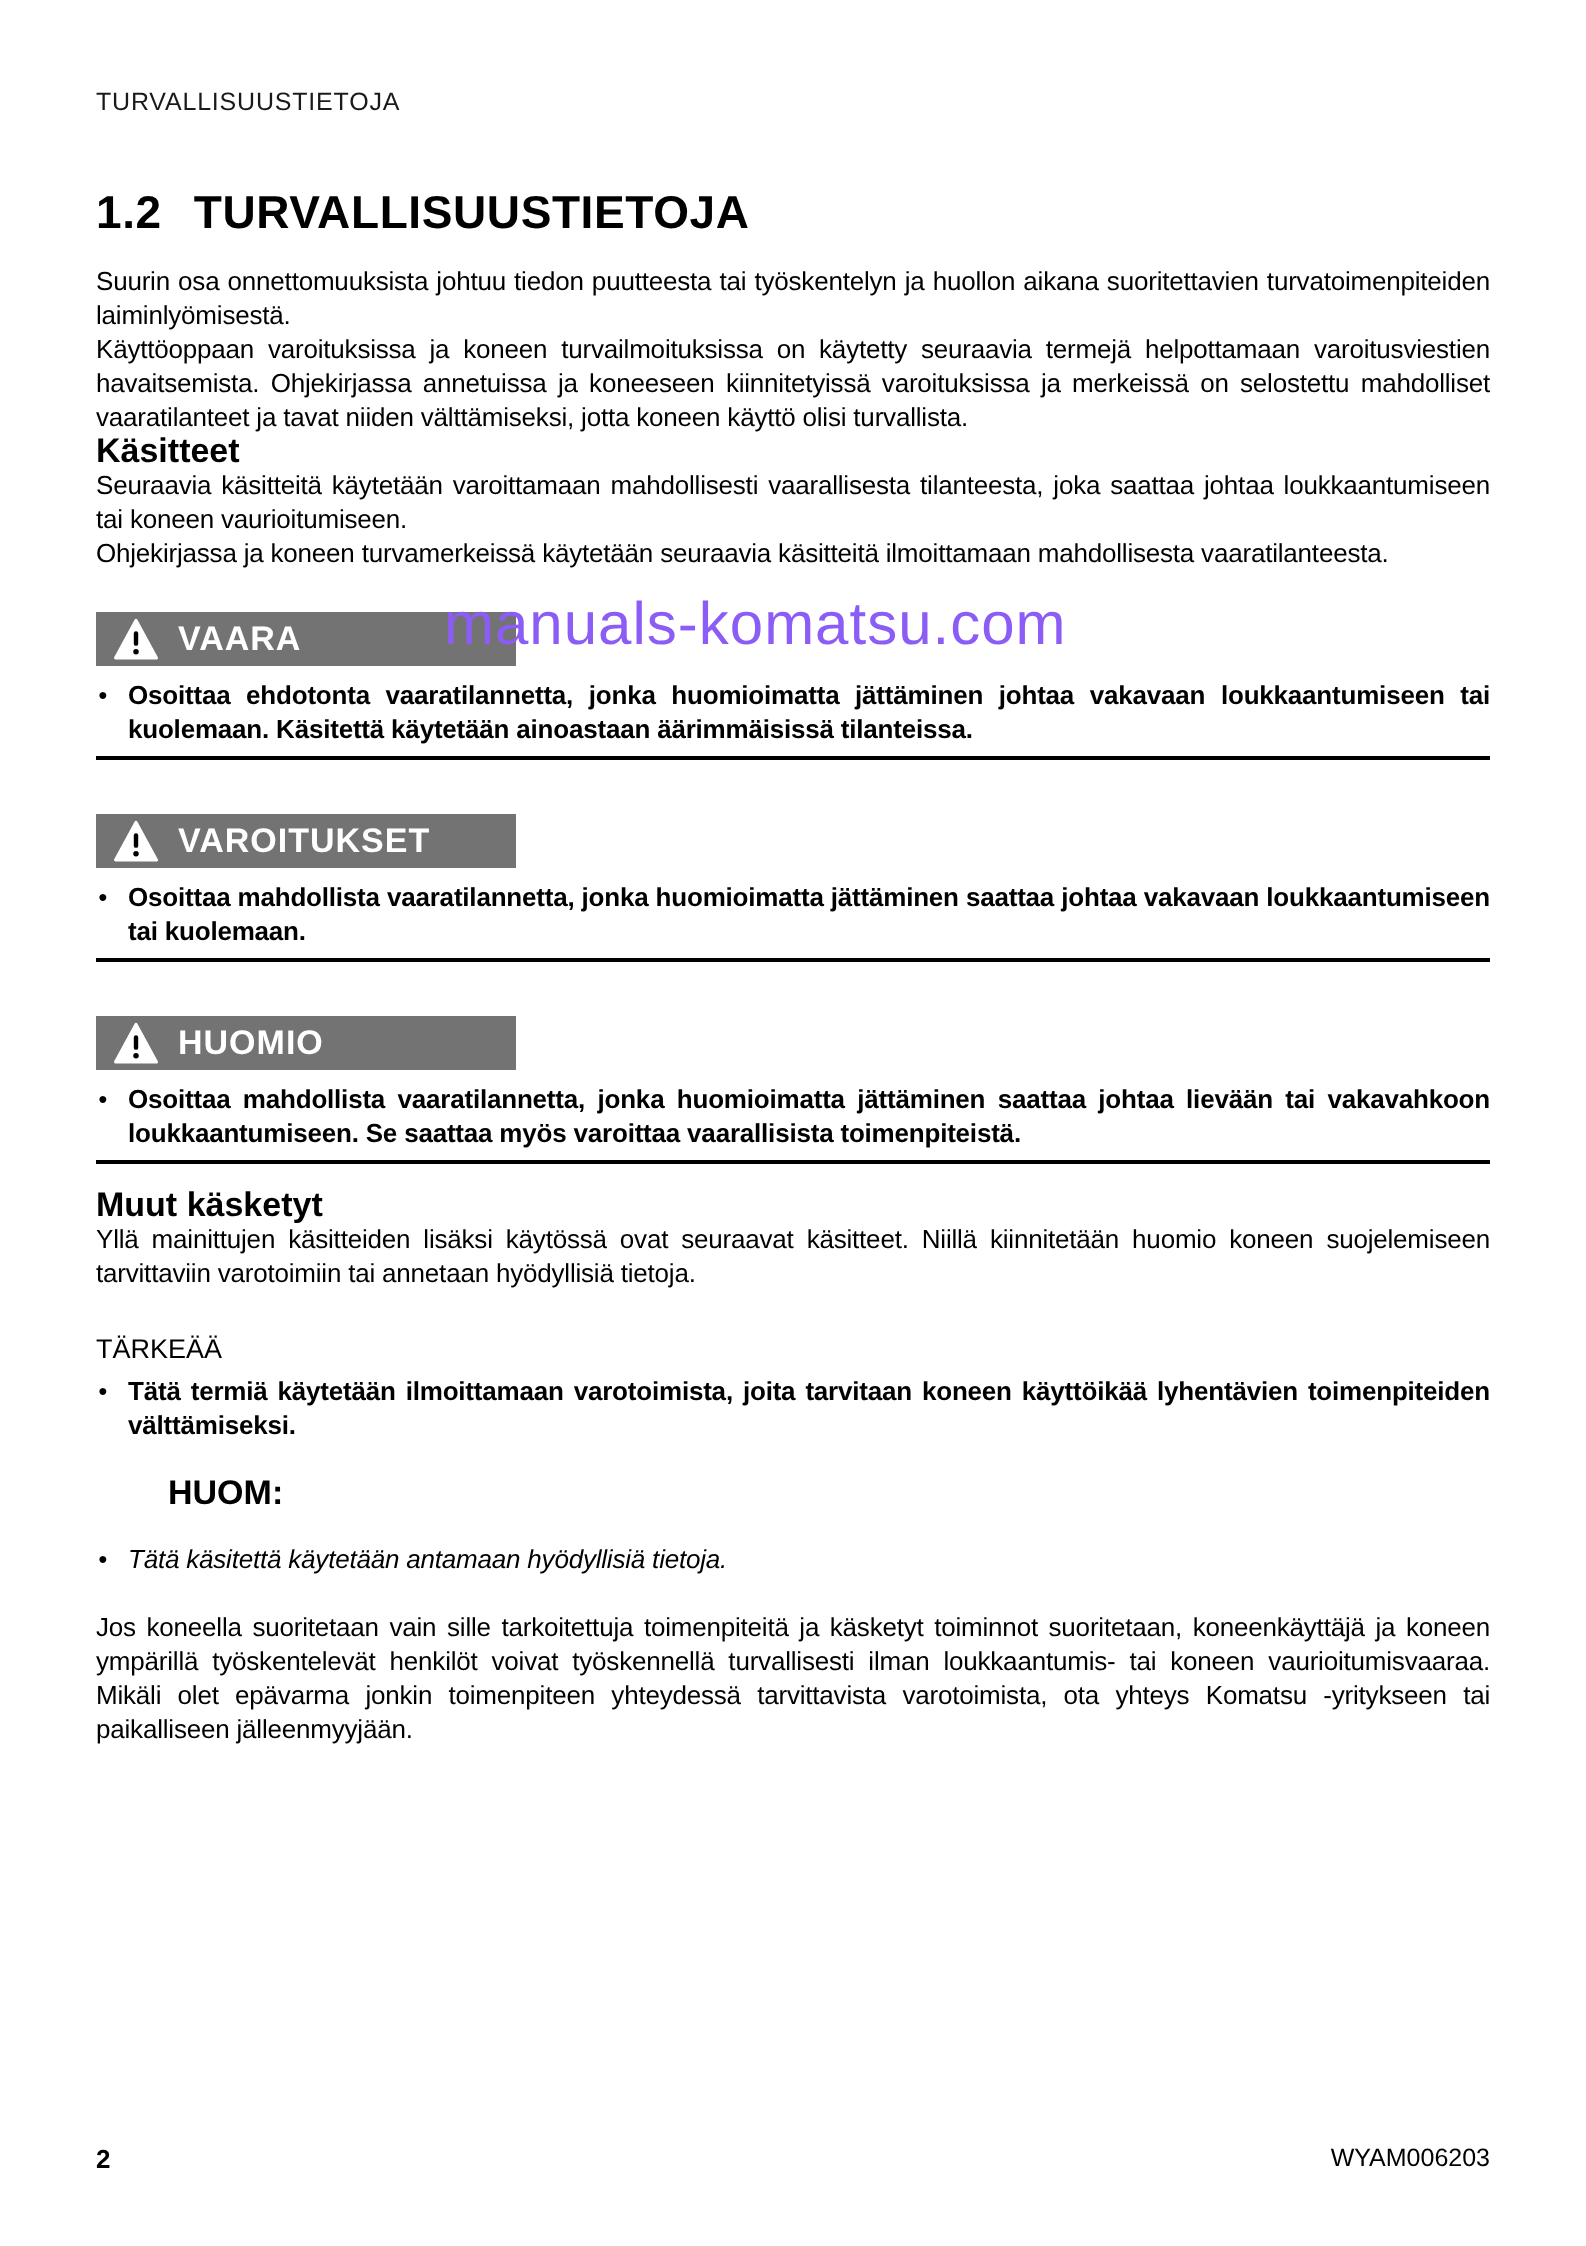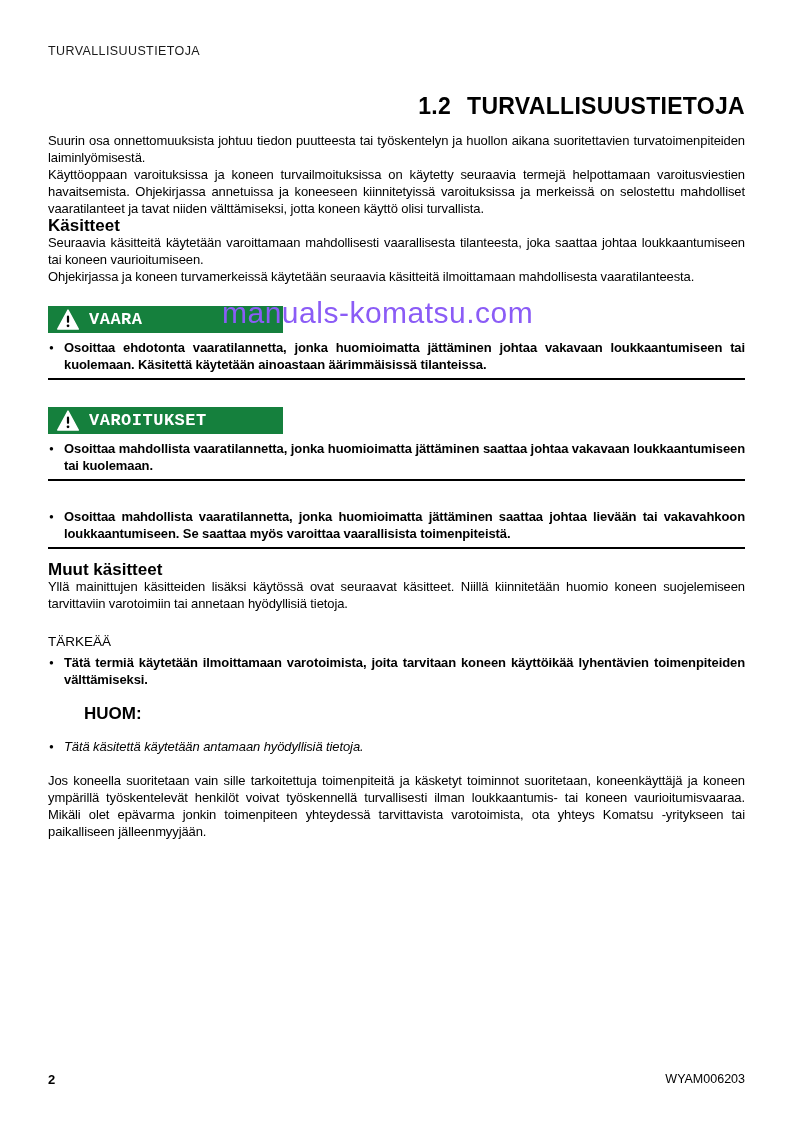--- a/index.html
+++ b/index.html
@@ -20,47 +20,45 @@
     font-size: 12.5px;
     letter-spacing: 0.4px;
     color: #1a1a1a;
   }
   h1.section-heading {
     margin: 35px 0 0 0;
     font-size: 23px;
     font-weight: bold;
     letter-spacing: 0.3px;
     line-height: 26px;
-    text-align: right;
   }
   h1.section-heading .h-num { margin-right: 16px; }
   .body-text {
     font-size: 13px;
     line-height: 17px;
     letter-spacing: -0.1px;
     text-align: justify;
   }
   .intro-block { margin-top: 13px; }
   p.para { margin: 0; }
   .sub-heading {
     font-size: 17px;
     font-weight: bold;
     line-height: 17px;
     margin: 0;
   }
   .warn-block { margin-top: 21px; }
   .warn-block + .warn-block { margin-top: 27px; }
   .warn-banner {
-    width: 235px; height: 27px;
-    background: #15803d;
+    width: 210px; height: 27px;
+    background: #737373;
     display: flex;
     align-items: center;
     padding-left: 9px;
     box-sizing: border-box;
-    font-family: Liberation Mono, monospace;
   }
   .warn-banner .warn-label {
     color: #ffffff;
     font-weight: bold;
     font-size: 17px;
     letter-spacing: 0.5px;
     margin-left: 10px;
     white-space: nowrap;
   }
   .warn-icon { display: inline-flex; flex: 0 0 auto; }
@@ -164,27 +162,37 @@
       </span>
       <span class="warn-label">VAROITUKSET</span>
     </div>
     <div class="body-text warn-bullet-row">
       <div class="bullet-row bold">Osoittaa mahdollista vaaratilannetta, jonka huomioimatta jättäminen saattaa johtaa vakavaan loukkaantumiseen tai kuolemaan.</div>
     </div>
     <hr class="h-rule">
   </div>
 
   <div class="warn-block">
+    <div class="warn-banner">
+      <span class="warn-icon">
+        <svg width="22" height="22" viewBox="0 0 24 24">
+            <path d="M12 1.2 L23.2 21.8 H0.8 Z" fill="#ffffff" stroke="#ffffff" stroke-width="1.6" stroke-linejoin="round"></path>
+            <rect x="10.8" y="7.2" width="2.4" height="8" rx="1.2" fill="#000000"></rect>
+            <circle cx="12" cy="18.4" r="1.5" fill="#000000"></circle>
+          </svg>
+      </span>
+      <span class="warn-label">HUOMIO</span>
+    </div>
     <div class="body-text warn-bullet-row">
       <div class="bullet-row bold">Osoittaa mahdollista vaaratilannetta, jonka huomioimatta jättäminen saattaa johtaa lievään tai vakavahkoon loukkaantumiseen. Se saattaa myös varoittaa vaarallisista toimenpiteistä.</div>
     </div>
     <hr class="h-rule">
   </div>
 
-  <div class="sub-heading muut-heading">Muut käsitteet</div>
+  <div class="sub-heading muut-heading">Muut käsketyt</div>
   <div class="body-text">
     <p class="para">Yllä mainittujen käsitteiden lisäksi käytössä ovat seuraavat käsitteet. Niillä kiinnitetään huomio koneen suojelemiseen tarvittaviin varotoimiin tai annetaan hyödyllisiä tietoja.</p>
   </div>
 
   <div class="tarkeaa-heading">TÄRKEÄÄ</div>
   <div class="body-text tarkeaa-bullet">
     <div class="bullet-row bold">Tätä termiä käytetään ilmoittamaan varotoimista, joita tarvitaan koneen käyttöikää lyhentävien toimenpiteiden välttämiseksi.</div>
   </div>
 
   <div class="sub-heading huom-heading">HUOM:</div>

